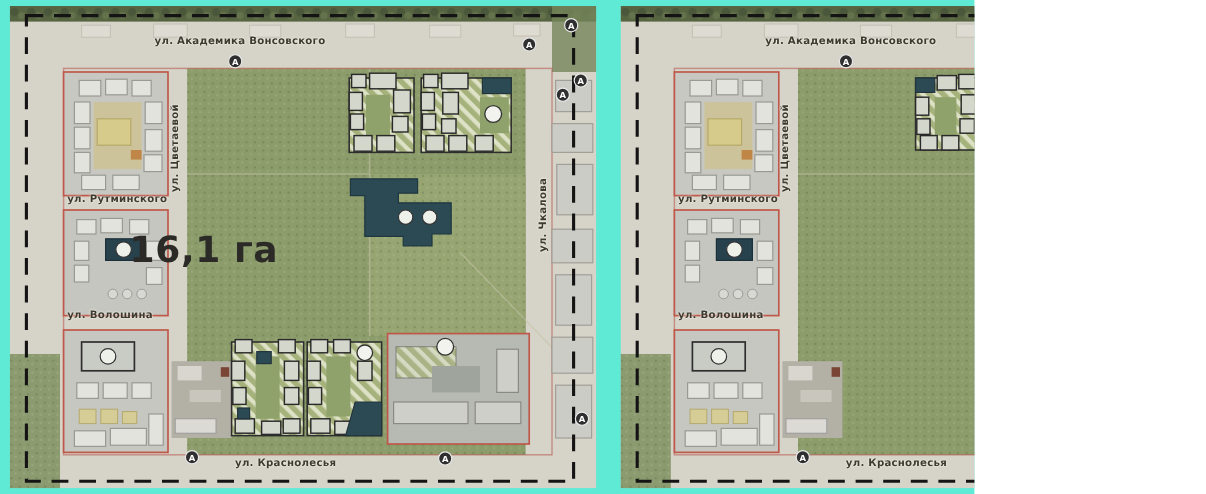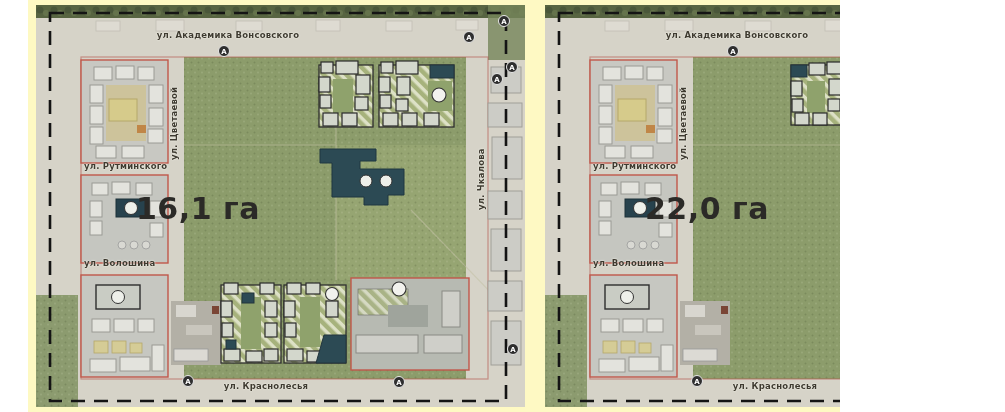--- a/index.html
+++ b/index.html
@@ -1,17 +1,17 @@
 <!DOCTYPE html>
 <html><head>
 <meta charset="utf-8">
 <style>
   html,body { margin:0; padding:0; }
   body { font-family:"DejaVu Sans","Liberation Sans",sans-serif; background:#ffffff; }
-  #canvas { position:relative; width:812px; height:412px; background:#fef9c3; overflow:hidden;margin-left:28px; }
+  #canvas { position:relative; width:812px; height:412px; background:#5eead4; overflow:hidden; }
   .panel { position:absolute; top:5px; width:489px; height:402px; overflow:hidden; }
   .panel svg { position:absolute; left:0; top:0; }
   #panel-left  { left:8px; }
   #panel-right { left:517px; }
   .lbl { position:absolute; font-size:8.5px; font-weight:600; color:#3e3a30;
          text-shadow:0 0 2px rgba(250,250,240,.95), 0 0 1px rgba(250,250,240,.9);
          white-space:nowrap; letter-spacing:.2px; }
   .lbl.center { text-align:center; }
   .vlab { transform:rotate(-90deg); transform-origin:0 0; }
   .area { position:absolute; left:100px; top:186px; width:270px; text-align:left;
@@ -336,16 +336,15 @@
         <circle cx="419" cy="90" r="7" fill="#f2f2ee" stroke="#333" stroke-width="1.1"></circle>
       </g>
     </svg>
 
     <div class="lbl center" style="left:92px; top:25px; width:200px;">ул. Академика Вонсовского</div>
     <div class="lbl vlab" style="left:133px; top:155px;">ул. Цветаевой</div>
     <div class="lbl" style="left:48px; top:156px;">ул. Рутминского</div>
     <div class="lbl" style="left:48px; top:253px;">ул. Волошина</div>
     <div class="lbl vlab" style="left:440px; top:205px;">ул. Чкалова</div>
     <div class="lbl center" style="left:140px; top:376px; width:180px;">ул. Краснолесья</div>
-    <div class="area">22,0 га</div>
   </div>
 
 </div>
 
 </body></html>

